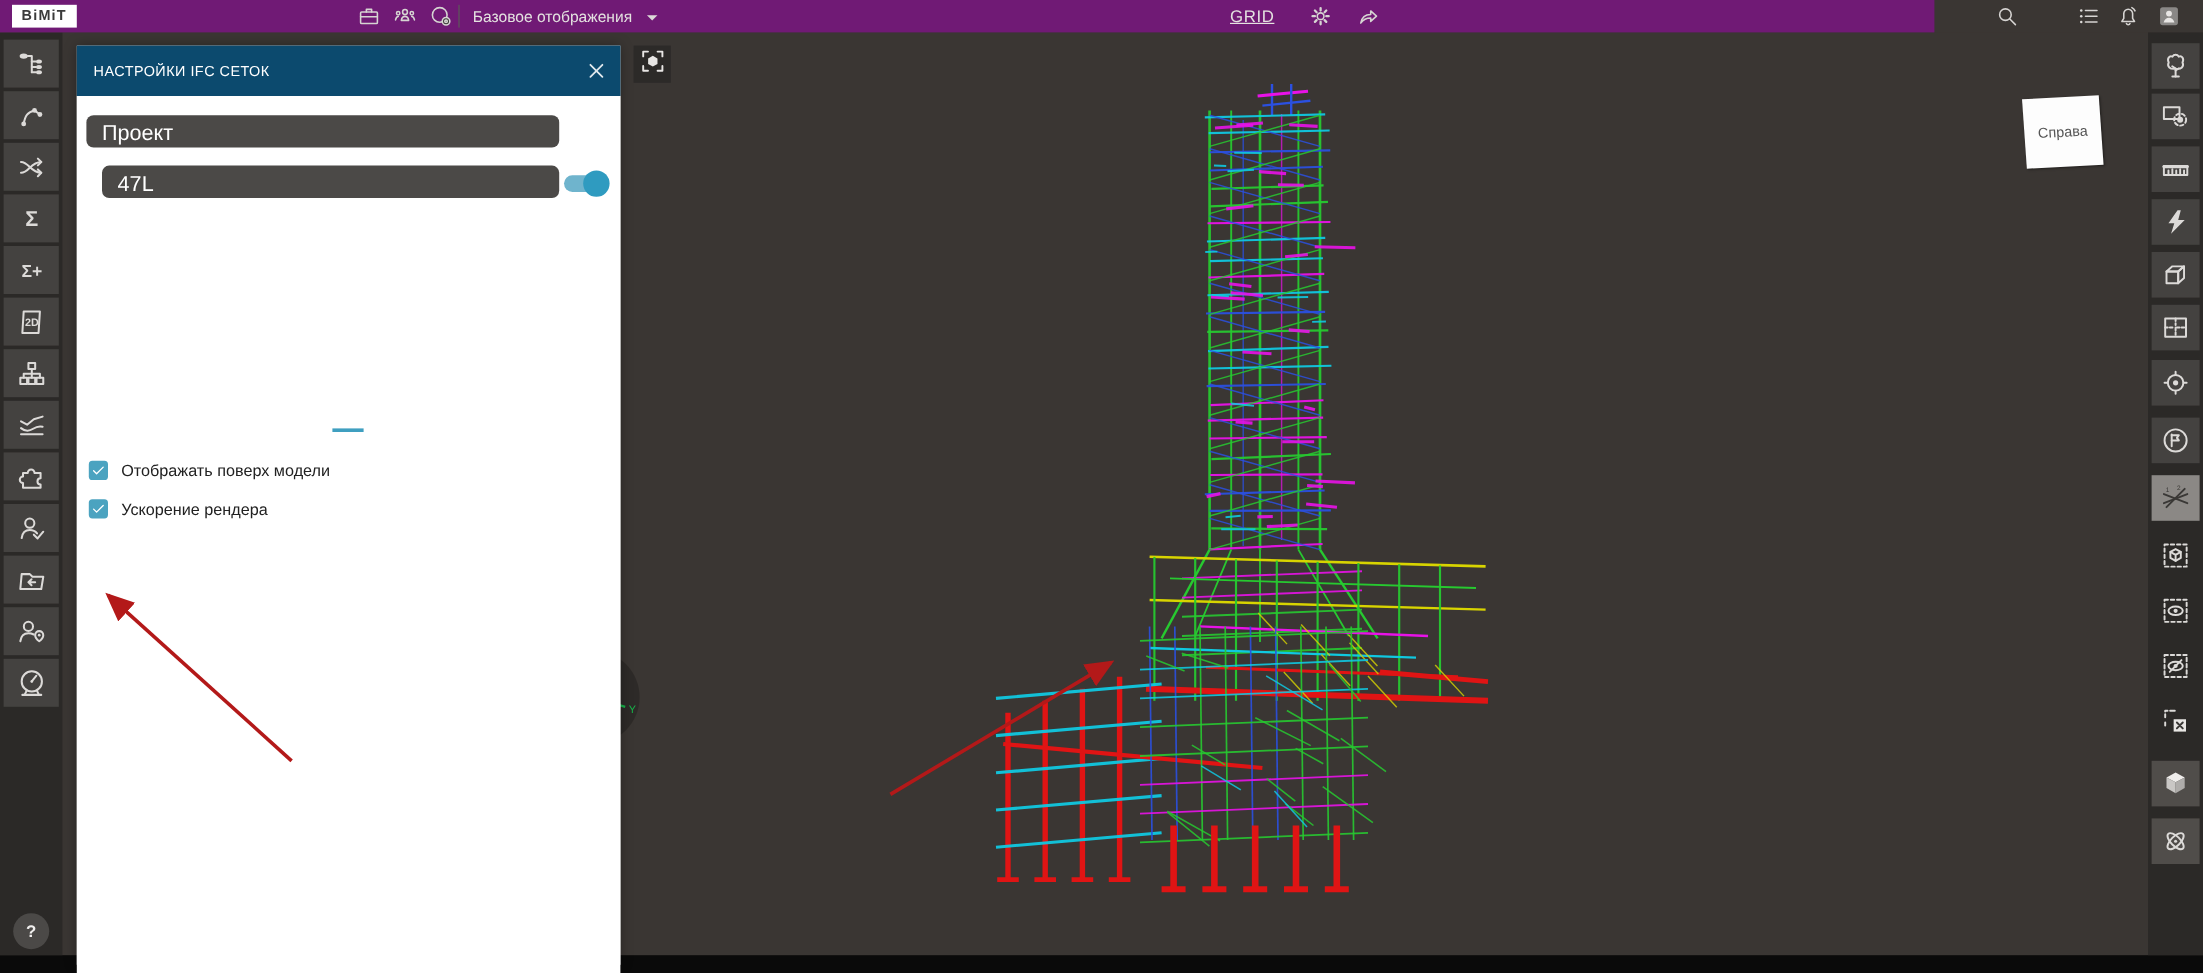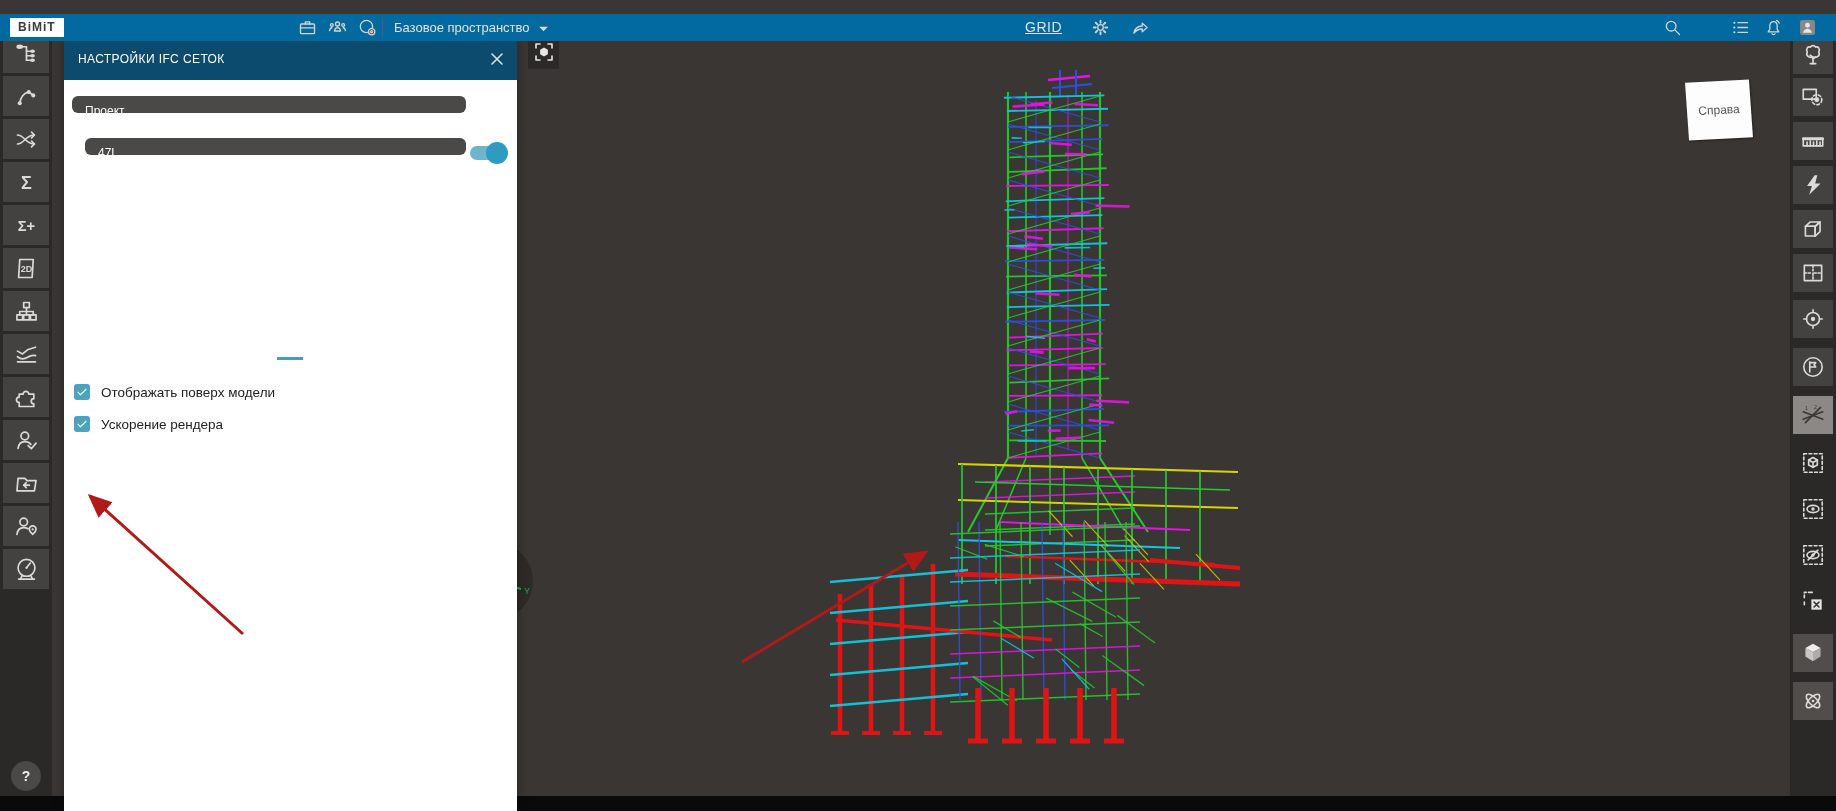--- a/index.html
+++ b/index.html
@@ -1,20 +1,20 @@
 <!DOCTYPE html>
 <html><head>
 <meta charset="utf-8">
 <style>
   html,body{margin:0;padding:0;}
   body{width:1836px;height:811px;position:relative;overflow:hidden;
        background:#3a3633;font-family:"Liberation Sans",sans-serif;
        -webkit-font-smoothing:antialiased;}
   
-  .topbar{position:absolute;left:0;top:14px;width:1836px;height:27px;background:#0369a1;z-index:50;}
+  .topbar{position:absolute;left:0;top:0;width:1612px;height:27px;background:#701a75;z-index:50;}
   .logo{position:absolute;left:10px;top:4px;height:15px;background:#fff;color:#3b3b3b;
         font-weight:bold;font-size:12px;line-height:15px;padding:2px 8px;letter-spacing:1px;}
   .tbi{position:absolute;top:3px;width:21px;height:21px;cursor:pointer;}
   .tbi svg{width:21px;height:21px;display:block;stroke:#d6d4d2;fill:none;stroke-width:1.5;
            stroke-linecap:round;stroke-linejoin:round;}
   .tb-divider{position:absolute;left:382px;top:4px;width:1px;height:19px;background:#5c5a58;}
   .tb-text{position:absolute;top:0;height:27px;line-height:27px;color:#e4e2e0;font-size:13px;}
   .grid-title{font-size:14px;letter-spacing:.5px;text-decoration:underline;}
   
   .sidebar-left{position:absolute;left:0;top:27px;width:52px;height:769px;background:#2b2927;z-index:40;}
@@ -53,22 +53,22 @@
   .panel-close{position:absolute;right:10px;top:11px;width:20px;height:20px;cursor:pointer;}
   .panel-close svg{width:20px;height:20px;stroke:#dfe7ec;stroke-width:1.8;stroke-linecap:round;}
   .sec-header{position:relative;height:30px;background:#6a6765;cursor:pointer;}
   .sec-title{position:absolute;left:14px;top:0;height:30px;line-height:30px;color:#fff;
              font-weight:bold;font-size:13.5px;}
   .sec-chev{position:absolute;right:10px;top:8px;width:14px;height:14px;}
   .sec-chev svg{width:14px;height:14px;}
   .white-area{position:relative;background:#fff;}
   .area1{height:280px;}
   .area2{height:469px;}
-  .tree-row{position:absolute;height:17px;background:#4b4947;border-radius:6px;color:#fff;
-            font-size:12px;line-height:31px;padding-left:13px;box-sizing:border-box;cursor:pointer;}
+  .tree-row{position:absolute;height:27px;background:#4b4947;border-radius:6px;color:#fff;
+            font-size:18px;line-height:31px;padding-left:13px;box-sizing:border-box;cursor:pointer;}
   .row-project{left:8px;top:16px;width:394px;}
   .row-47l{left:21px;top:58px;width:381px;}
   .toggle{position:absolute;left:406px;top:66px;width:34px;height:14px;border-radius:7px;
           background:#6fb4cd;cursor:pointer;}
   .toggle .thumb{position:absolute;right:-4px;top:-4px;width:22px;height:22px;border-radius:50%;
                  background:#2f9bc0;}
   .resize-handle{position:absolute;left:213px;bottom:0;width:26px;height:3px;background:#3f9fc0;cursor:row-resize;}
   .chk-row{position:absolute;left:10px;height:20px;display:flex;align-items:center;cursor:pointer;}
   .chk-row .cb{width:16px;height:16px;border-radius:3px;background:#4ba3c0;
                display:flex;align-items:center;justify-content:center;flex:0 0 16px;}
@@ -101,21 +101,21 @@
       </svg>
     </span>
   <span class="tbi" style="left:357px">
       <svg viewBox="0 0 24 24" xmlns="http://www.w3.org/2000/svg">
         <circle cx="10.8" cy="10.8" r="7"></circle>
         <circle cx="16.8" cy="16.8" r="3.6" fill="#3b3937"></circle>
         <circle cx="16.8" cy="16.8" r="1.2"></circle>
       </svg>
     </span>
   <div class="tb-divider"></div>
-  <div class="tb-text" style="left:394px">Базовое пространство</div>
+  <div class="tb-text" style="left:394px">Базовое отображения</div>
   <span class="tbi" style="left:533px;top:4px">
       <svg viewBox="0 0 24 24" xmlns="http://www.w3.org/2000/svg">
         <path d="M7 10l5 5 5-5z" fill="#dcdad8" stroke="none"></path>
       </svg>
     </span>
   <div class="tb-text grid-title" style="left:1025px">GRID</div>
   <span class="tbi" style="left:1090px">
       <svg viewBox="0 0 24 24" xmlns="http://www.w3.org/2000/svg">
         <circle cx="12" cy="12" r="3.2"></circle>
         <path d="M12 4.3v2.3M12 17.4v2.3M4.3 12h2.3M17.4 12h2.3M6.6 6.6l1.6 1.6M15.8 15.8l1.6 1.6M17.4 6.6l-1.6 1.6M8.2 15.8l-1.6 1.6" stroke-width="2.2"></path>

